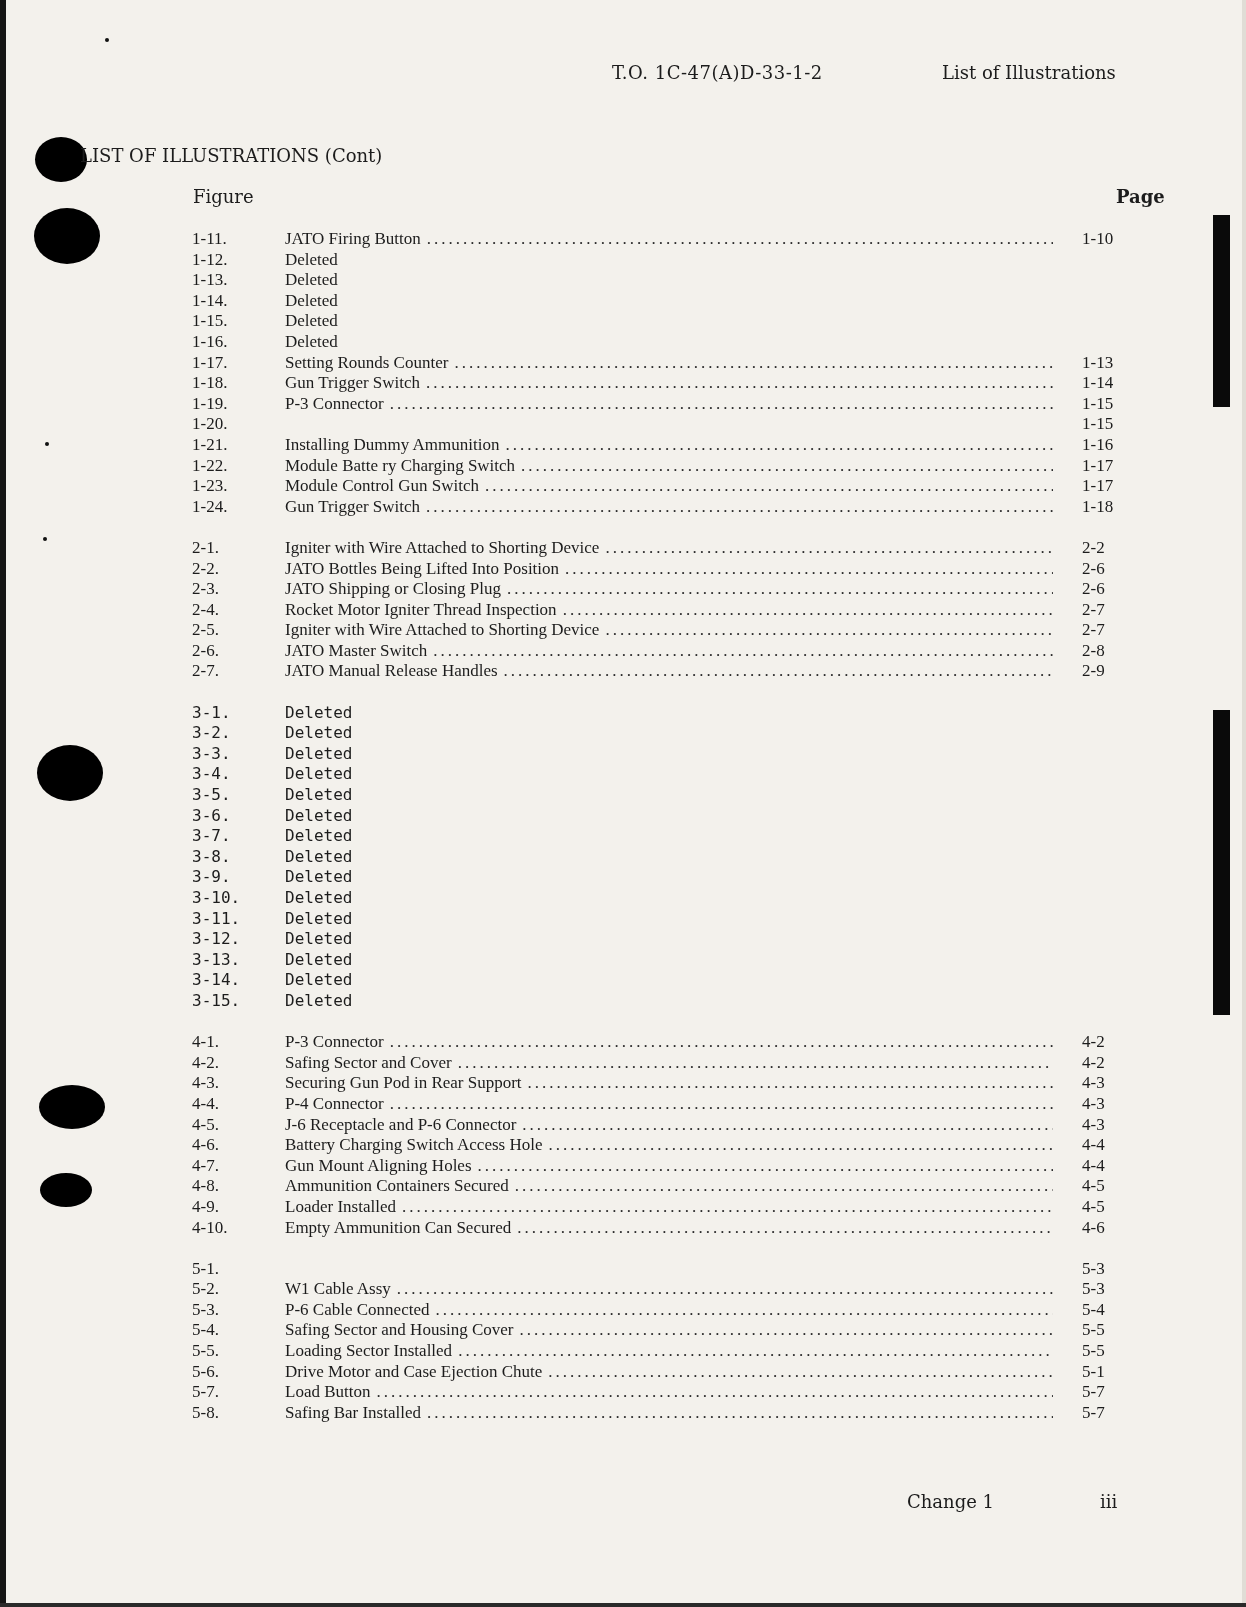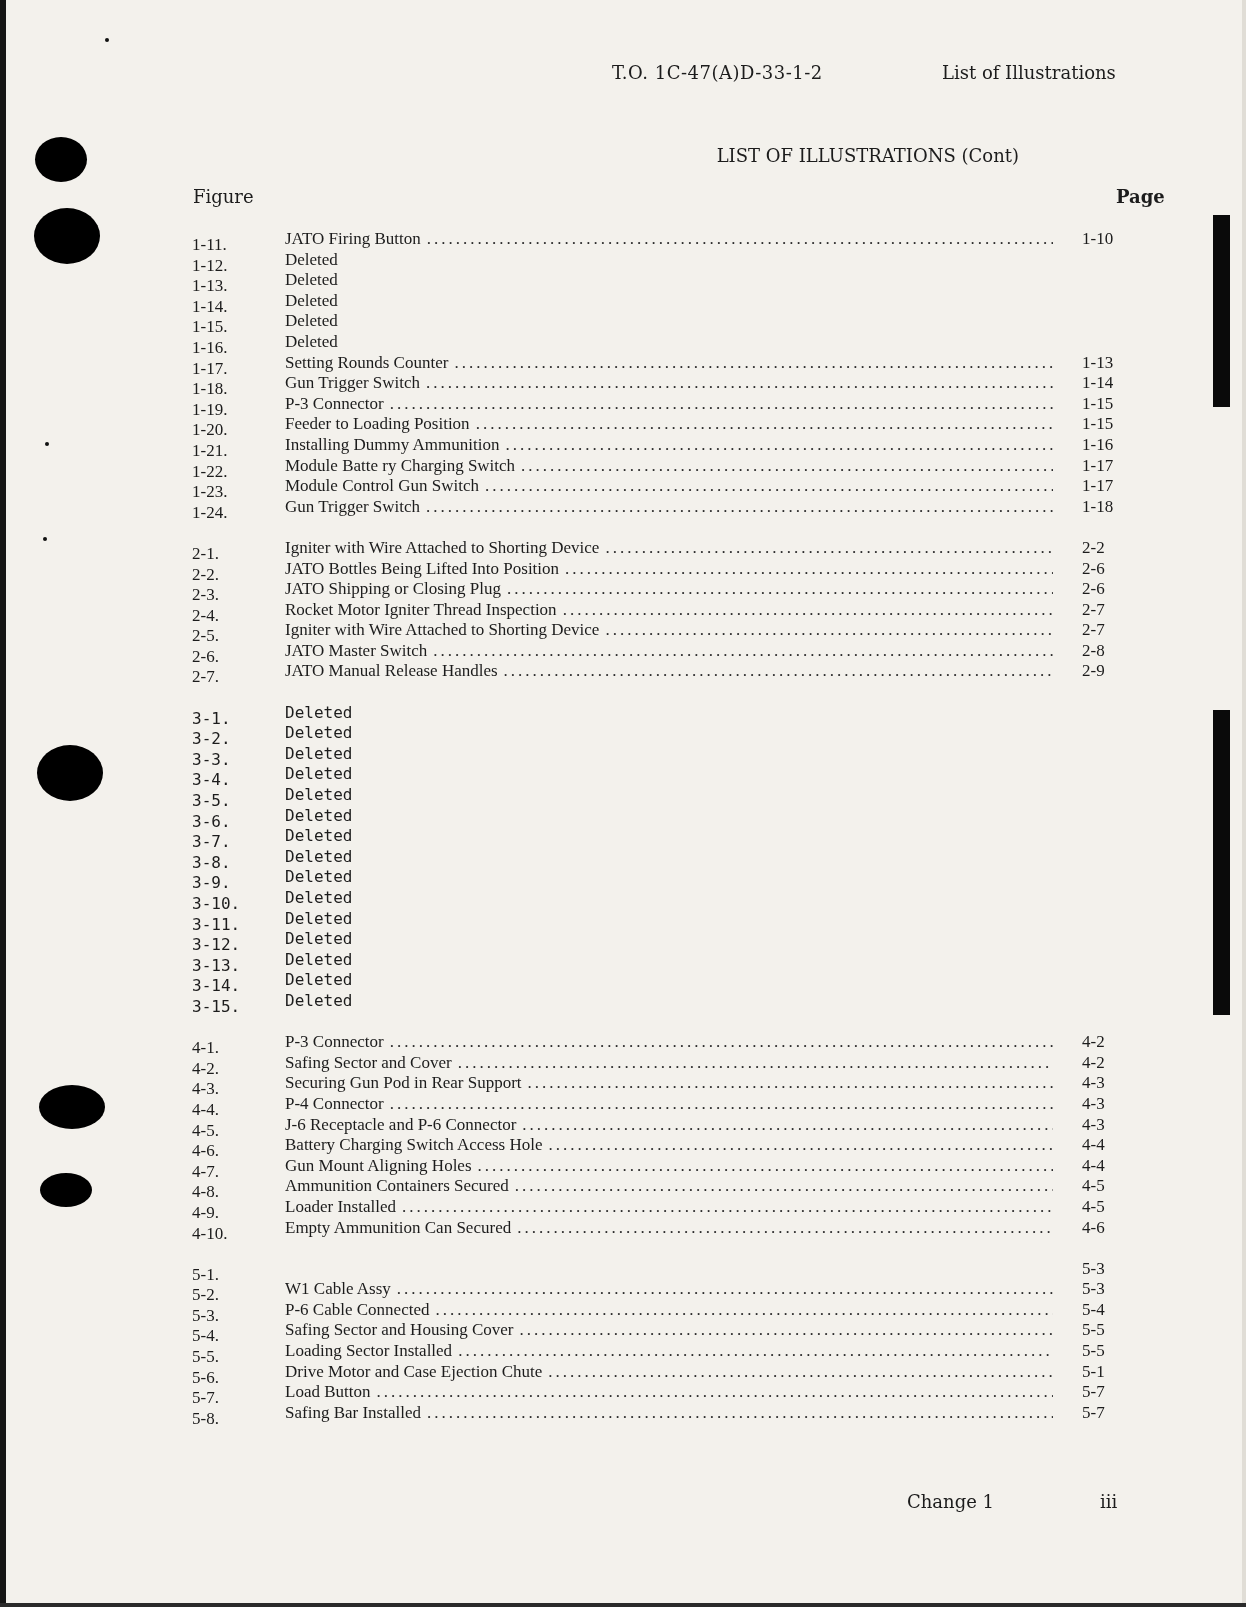--- a/index.html
+++ b/index.html
@@ -22,34 +22,34 @@
   .speck { position: absolute; background: #111; border-radius: 50%; width: 4px; height: 4px; }
   .change-bar { position: absolute; left: 1213px; width: 17px; background: #0a0a0a; }
 
   .header {
     position: absolute; top: 62px; left: 0; width: 1246px; font-size: 18px;
   }
   .header .doc-number { position: absolute; left: 612px; letter-spacing: 0.5px; }
   .header .section-name { position: absolute; left: 942px; }
 
   .list-title {
-    position: absolute; top: 145px; left: 0; width: 1019px; text-align: right;
+    position: absolute; top: 145px; left: 0; width: 1019px; text-align: left;
     font-size: 18px; padding-left: 80px; box-sizing: border-box;
   }
   .col-header { position: absolute; top: 186px; font-size: 18px; }
   .col-figure { left: 193px; }
   .col-page { left: 1116px; font-weight: bold; }
 
   .entries { position: absolute; top: 229px; left: 0; width: 1246px; }
   .row {
     position: relative; height: 20.6px; font-size: 17px; line-height: 20px;
     font-family: "Liberation Serif", "DejaVu Serif", serif;
   }
   .row.deleted-mono { font-family: "DejaVu Sans Mono", "Liberation Mono", monospace; font-size: 16px; }
-  .row .fig { position: absolute; left: 192px; margin-top: 6px; }
+  .row .fig { position: absolute; left: 192px; }
   .row .title-wrap {
     position: absolute; left: 285px; width: 768px; display: flex; white-space: nowrap; overflow: hidden;
   }
   .row .title { flex: none; padding-right: 6px; }
   .row .leader {
     flex: 1; overflow: hidden; letter-spacing: 3px; color: #2a2a2a;
   }
   .row .leader::after {
     content: "......................................................................................................................................................";
   }
@@ -153,24 +153,20 @@
     <div class="row">
       <span class="fig">1-19.</span>
       <span class="title-wrap">
         <span class="title">P-3 Connector</span>
         <span class="leader"></span>
       </span>
       <span class="pg">1-15</span>
     </div>
     <div class="row">
       <span class="fig">1-20.</span>
-      <span class="title-wrap">
-        <span class="title">Feeder to Loading Position</span>
-        <span class="leader"></span>
-      </span>
       <span class="pg">1-15</span>
     </div>
     <div class="row">
       <span class="fig">1-21.</span>
       <span class="title-wrap">
         <span class="title">Installing Dummy Ammunition</span>
         <span class="leader"></span>
       </span>
       <span class="pg">1-16</span>
     </div>

